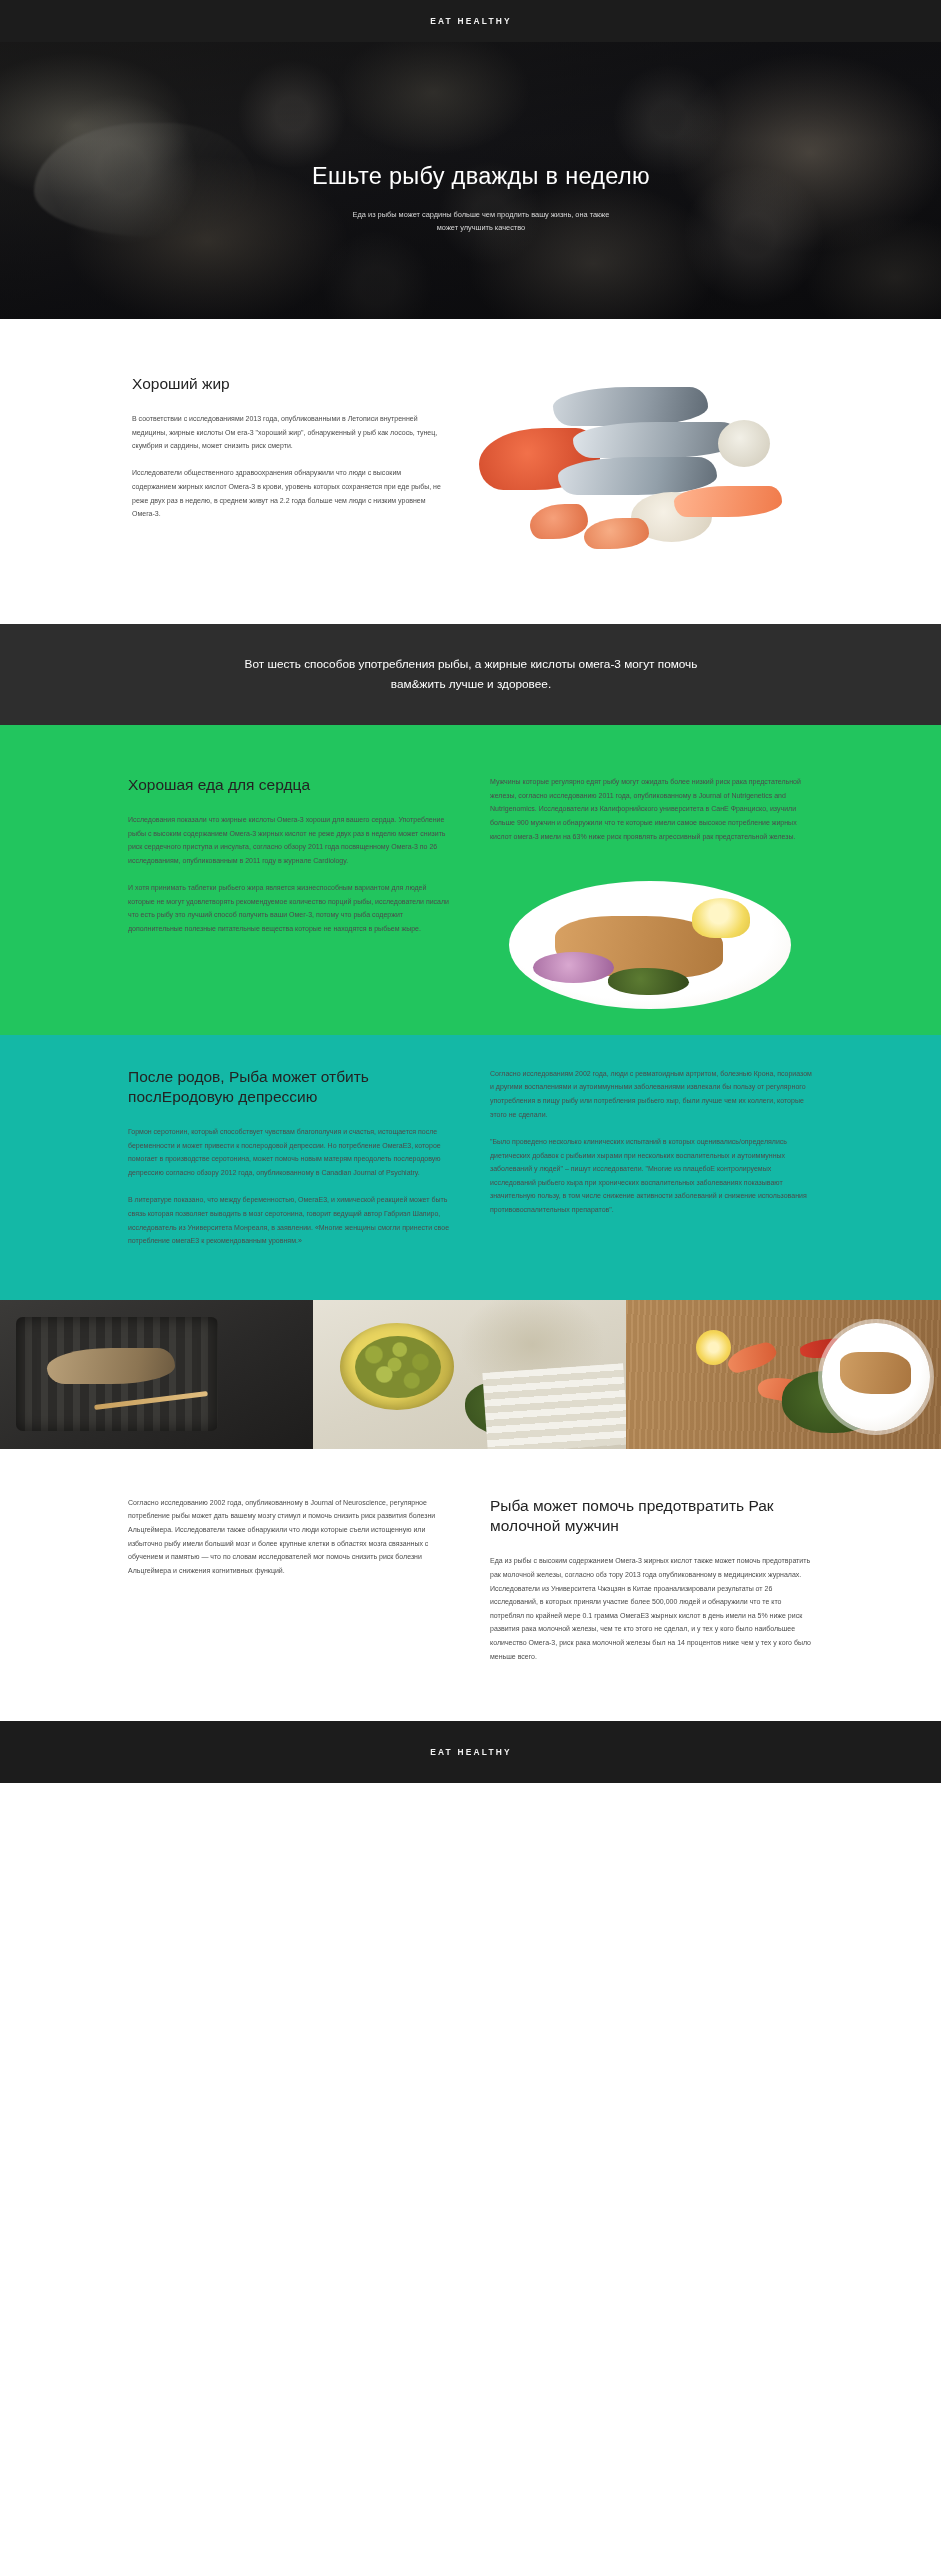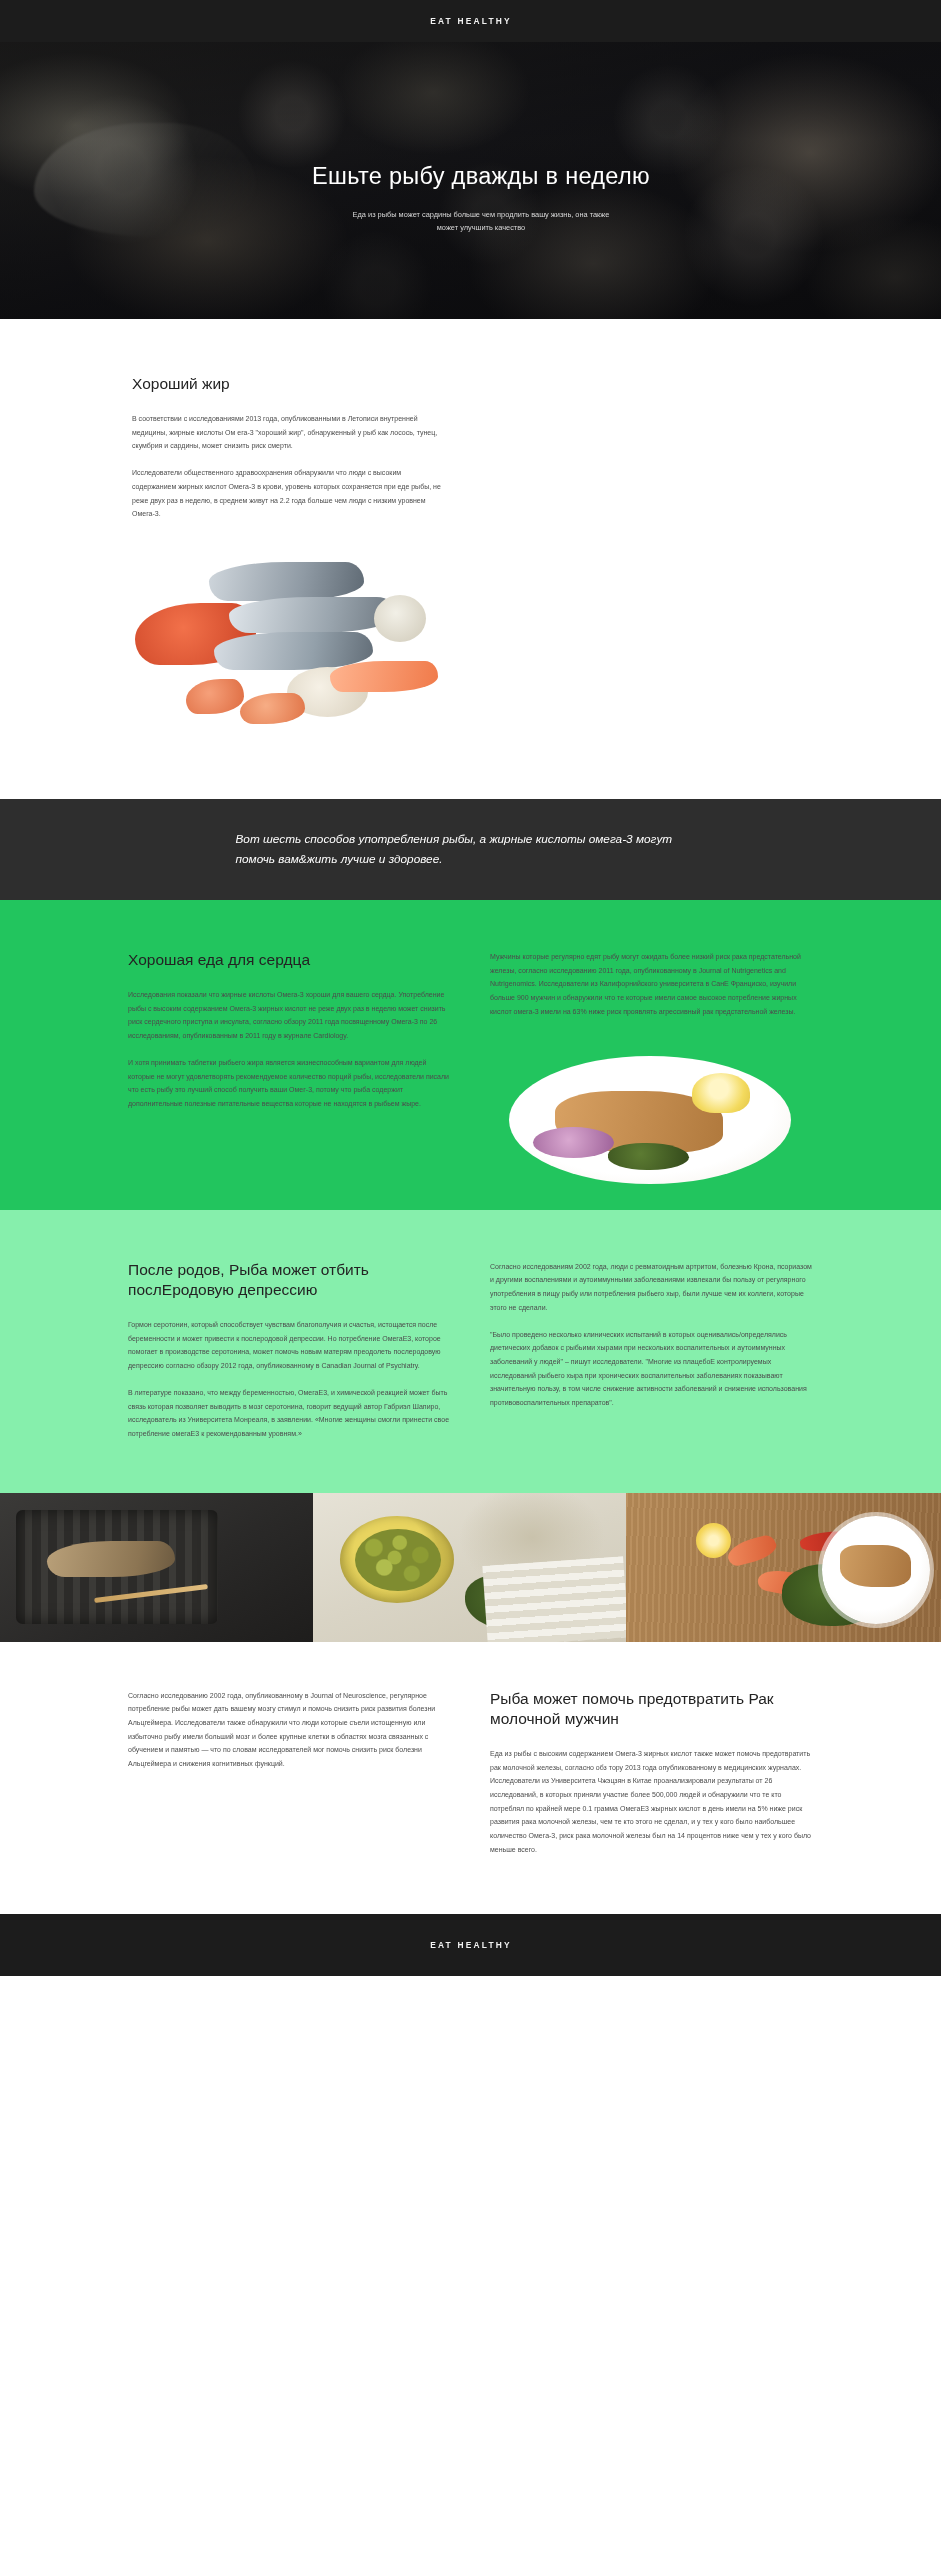--- a/index.html
+++ b/index.html
@@ -96,21 +96,20 @@
     margin: 0 auto;
   }
 
   
   .section-light { background: #ffffff; }
   .goodfat {
     padding: 55px 0 51px 0;
     display: flex;
     gap: 28px;
     align-items: flex-start;
-    flex-direction: column;
   }
   .goodfat .textcol { width: 316px; padding-left: 4px; }
   .h2 {
     font-size: 15.5px;
     font-weight: 400;
     color: #232323;
     margin: 0 0 17.5px 0;
     line-height: 1.32;
   }
   .p {
@@ -131,41 +130,40 @@
   .platter .blob { position: absolute; border-radius: 50%; }
   .f-body {
     position: absolute;
     border-radius: 50% 12% 50% 12% / 50% 50% 50% 50%;
   }
 
   
   .band {
     background: #2e2e2e;
     padding: 30px 0 31px 0;
-    text-align: left;
-    font-style: italic;
+    text-align: center;
   }
   .band-text {
     color: #ffffff;
     font-size: 11.8px;
     line-height: 1.7;
     width: 471px;
     margin: 0 auto;
     font-weight: 400;
   }
 
   
   .cols {
     display: flex;
     gap: 38px;
     align-items: flex-start;
   }
   .col { width: 324px; }
   .block-white { background: #22c55e; padding: 50px 0 13.5px 0; }
-  .block-grey  { background: #86efac; padding: 50px 0 52px 0; }
+  .block-grey  { background: #14b8a6; padding: 32px 0 52px 0; }
   .block-white2{ background: #ffffff; padding: 47px 0 58px 0; }
 
   .plate {
     position: relative;
     width: 316px;
     height: 155px;
     margin-top: 23px;
   }
 
   

